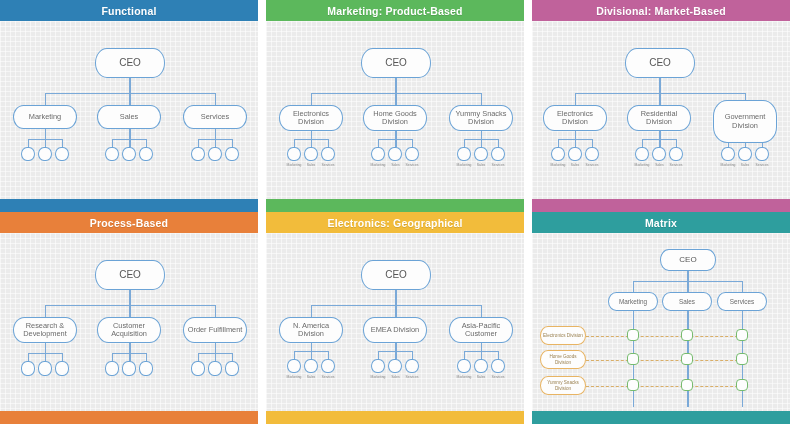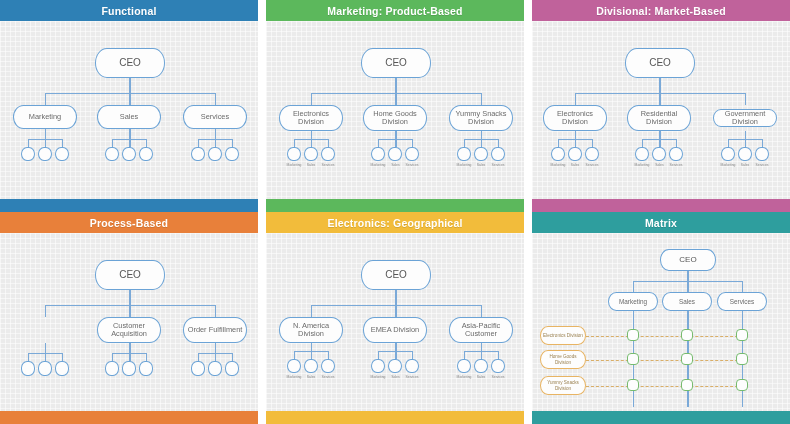--- a/index.html
+++ b/index.html
@@ -206,21 +206,21 @@
       <div class="stage">
         <div class="node ceo" style="left:93px;top:27px;width:70px;height:30px;">CEO</div>
         <div class="ln v" style="left:127.4px;top:57px;height:15px;"></div>
         <div class="ln h" style="left:43px;top:72px;width:170px;"></div>
         <div class="ln v" style="left:43px;top:72px;height:12px;"></div>
         <div class="ln v" style="left:127.4px;top:72px;height:12px;"></div>
         <div class="ln v" style="left:213px;top:72px;height:12px;"></div>
 
         <div class="node mid" style="left:11px;top:84px;width:64px;height:26px;">Electronics Division</div>
         <div class="node mid" style="left:95px;top:84px;width:64px;height:26px;">Residential Division</div>
-        <div class="node mid" style="left:181px;top:88px;width:64px;height:18px;">Government Division</div>
+        <div class="node mid" style="left:181px;top:79px;width:64px;height:43px;">Government Division</div>
 
         <div class="ln v" style="left:43px;top:110px;height:8px;"></div>
         <div class="ln h" style="left:26px;top:118px;width:34px;"></div>
         <div class="ln v" style="left:26px;top:118px;height:8px;"></div>
         <div class="ln v" style="left:43px;top:118px;height:8px;"></div>
         <div class="ln v" style="left:60px;top:118px;height:8px;"></div>
         <div class="node leaf" style="left:19px;top:126px;width:14px;height:14px;"></div>
         <div class="node leaf" style="left:36px;top:126px;width:14px;height:14px;"></div>
         <div class="node leaf" style="left:53px;top:126px;width:14px;height:14px;"></div>
         <div class="leaf-label" style="left:26px;top:142px;">Marketing</div>
@@ -259,20 +259,21 @@
     <div class="panel-header" style="background: rgb(232, 128, 58);">Process-Based</div>
     <div class="panel-body">
       <div class="stage">
         <div class="node ceo" style="left:95px;top:27px;width:70px;height:30px;">CEO</div>
         <div class="ln v" style="left:129.4px;top:57px;height:15px;"></div>
         <div class="ln h" style="left:45px;top:72px;width:170px;"></div>
         <div class="ln v" style="left:45px;top:72px;height:12px;"></div>
         <div class="ln v" style="left:129.4px;top:72px;height:12px;"></div>
         <div class="ln v" style="left:215px;top:72px;height:12px;"></div>
 
+        <div class="node mid" style="left:13px;top:84px;width:64px;height:26px;">Research &amp; Development</div>
         <div class="node mid" style="left:97px;top:84px;width:64px;height:26px;">Customer Acquisition</div>
         <div class="node mid" style="left:183px;top:84px;width:64px;height:26px;">Order Fulfillment</div>
 
         <div class="ln v" style="left:45px;top:110px;height:10px;"></div>
         <div class="ln h" style="left:28px;top:120px;width:34px;"></div>
         <div class="ln v" style="left:28px;top:120px;height:8px;"></div>
         <div class="ln v" style="left:45px;top:120px;height:8px;"></div>
         <div class="ln v" style="left:62px;top:120px;height:8px;"></div>
         <div class="node leaf" style="left:21px;top:128px;width:14px;height:15px;"></div>
         <div class="node leaf" style="left:38px;top:128px;width:14px;height:15px;"></div>

